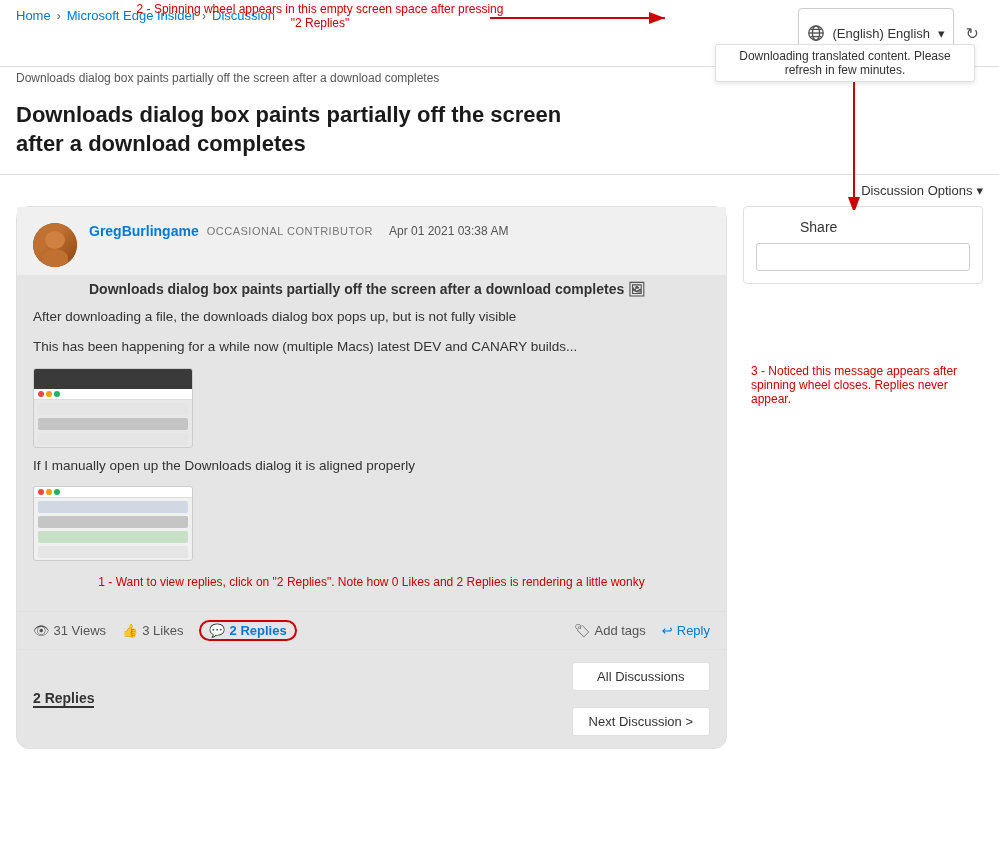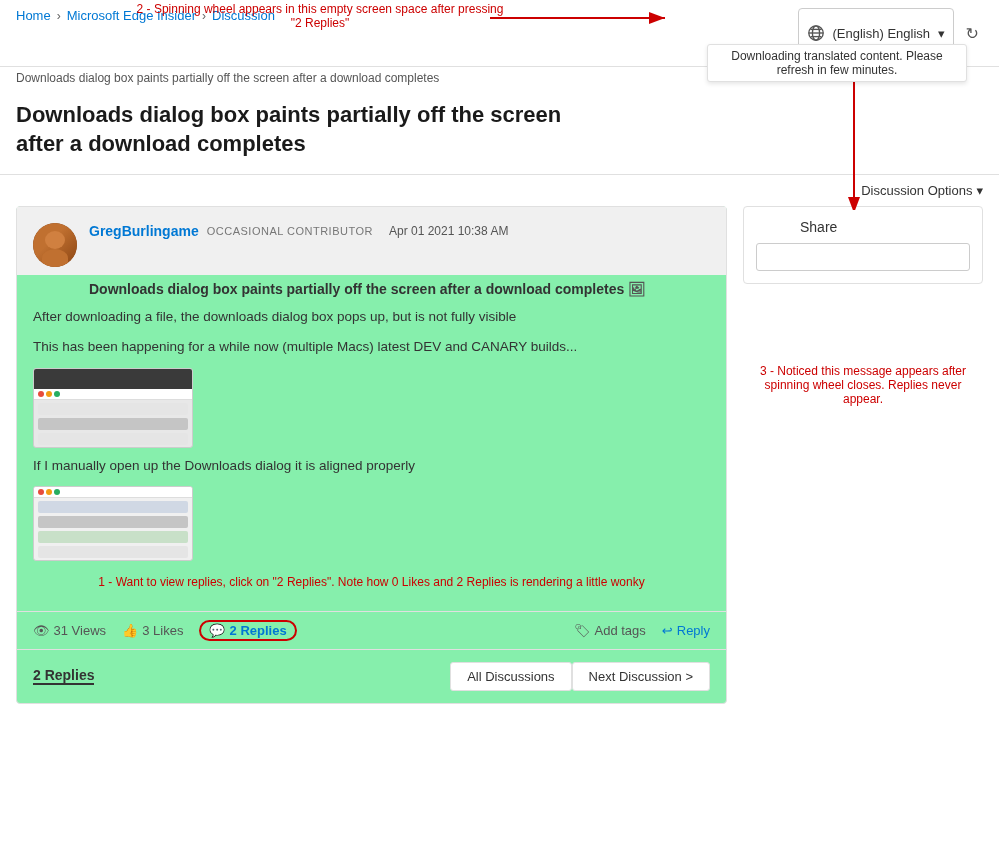--- a/index.html
+++ b/index.html
@@ -69,21 +69,21 @@
       background: #fff;
       border: 1px solid #e0e0e0;
       padding: 4px 12px;
       font-size: 12px;
       color: #333;
       text-align: center;
       margin: 0 16px;
       border-radius: 3px;
       position: absolute;
       top: 44px;
-      right: 16px;
+      right: 8px;
       z-index: 10;
       width: 260px;
       box-shadow: 0 2px 4px rgba(0,0,0,0.1);
     }
 
     
     .sub-breadcrumb {
       padding: 4px 16px;
       font-size: 12px;
       color: #555;
@@ -124,22 +124,22 @@
     .main-content {
       display: flex;
       gap: 16px;
       padding: 0 16px 16px 16px;
     }
 
     
     .post-card {
       flex: 1;
       border: 1px solid #e0e0e0;
-      border-radius: 4px;
-      background: #86efac;
+      border-radius: 13px;
+      background: #e5e5e5;
       padding: 0;
       min-width: 0;
     }
 
     .post-header {
       display: flex;
       align-items: flex-start;
       padding: 16px 16px 8px 16px;
       gap: 12px;
       background: #f0f0f0;
@@ -336,21 +336,22 @@
     .replies-link {
       font-weight: 700;
       font-size: 14px;
       color: #0078d4;
       text-decoration: none;
       border-bottom: 2px solid #333;
       color: #333;
     }
     .nav-buttons {
       display: flex;
-      gap: 0;
+      gap: 16px;
+      flex-direction: column;
     }
     .nav-btn {
       padding: 6px 16px;
       border: 1px solid #e0e0e0;
       background: #fff;
       cursor: pointer;
       font-size: 13px;
       color: #333;
       border-radius: 3px;
     }
@@ -490,21 +491,21 @@
     <div class="post-card">
 
       <div class="post-header">
         <div class="avatar">
           <div class="avatar-img"></div>
         </div>
         <div class="post-meta">
           <div style="display:flex;align-items:center;gap:8px;">
             <span class="post-author">GregBurlingame</span>
             <span class="post-contributor">OCCASIONAL CONTRIBUTOR</span>
-            <span class="post-date"><span>Apr 01 2021</span> <span>10:38 AM</span></span>
+            <span class="post-date"><span>Apr 01 2021</span> <span>03:38 AM</span></span>
           </div>
         </div>
       </div>
 
       <div class="post-title-row">
         <strong>Downloads dialog box paints partially off the screen after a download completes</strong>
         <span class="image-icon"> 🖼</span>
       </div>
 
       <div class="post-body">
@@ -577,18 +578,18 @@
       </div>
 
     </div>
 
     <div class="sidebar">
       <div class="share-box">
         <div class="share-label">Share</div>
         <div class="share-input"></div>
       </div>
 
-      <div style="margin-top:80px;color:#cc0000;font-size:12px;font-weight:500;text-align:center;padding:0 8px;">3 - Noticed this message appears after spinning wheel closes.  Replies never appear.</div>
+      <div style="margin-top:80px;color:#cc0000;font-size:12px;font-weight:500;text-align:left;padding:0 8px;">3 - Noticed this message appears after spinning wheel closes.  Replies never appear.</div>
     </div>
 
   </div>
 
 </div>
 
 </body></html>

